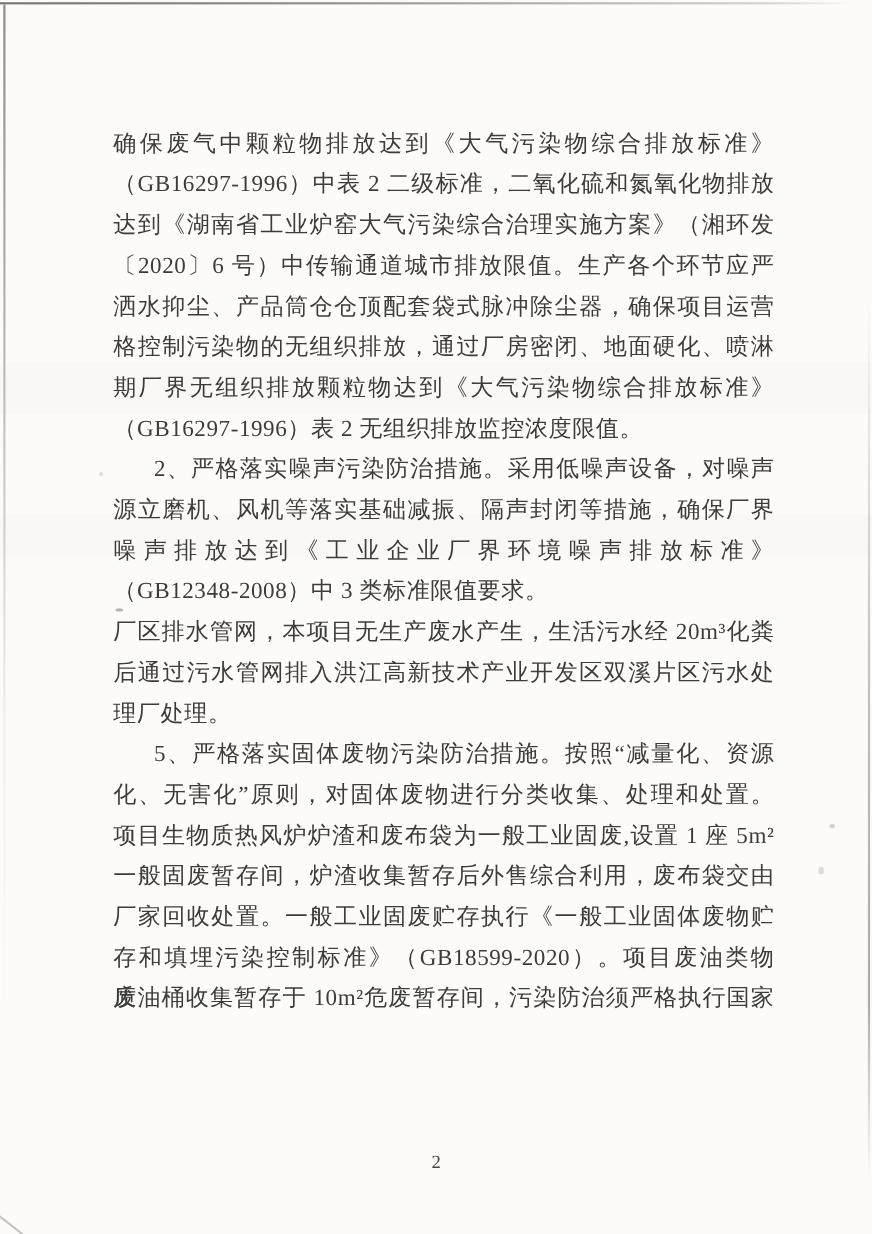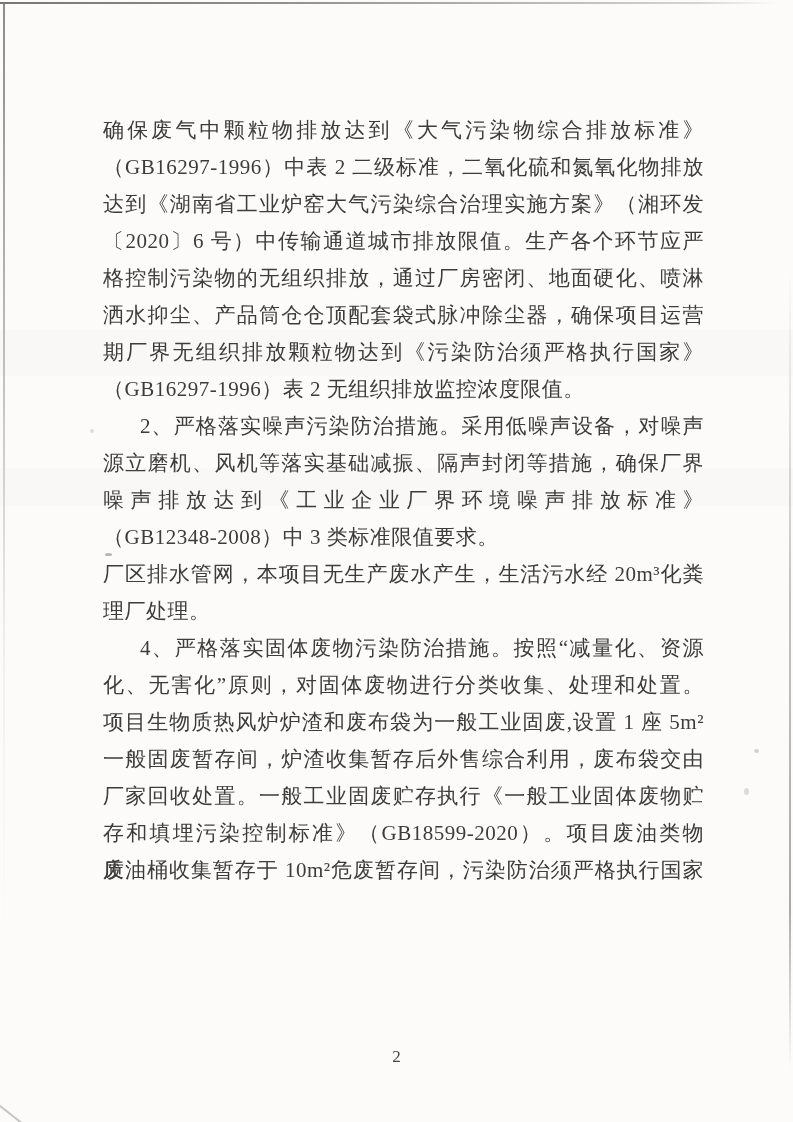--- a/index.html
+++ b/index.html
@@ -74,40 +74,41 @@
   <div class="speckle sp3"></div>
   <div class="speckle sp4"></div>
 
   <div class="text-block">
 
     <div>
       <div class="line">确保废气中颗粒物排放达到《大气污染物综合排放标准》</div>
       <div class="line">（GB16297-1996）中表 2 二级标准，二氧化硫和氮氧化物排放</div>
       <div class="line">达到《湖南省工业炉窑大气污染综合治理实施方案》（湘环发</div>
       <div class="line">〔2020〕6 号）中传输通道城市排放限值。生产各个环节应严</div>
+      <div class="line">洒水抑尘、产品筒仓仓顶配套袋式脉冲除尘器，确保项目运营</div>
       <div class="line">格控制污染物的无组织排放，通过厂房密闭、地面硬化、喷淋</div>
-      <div class="line">洒水抑尘、产品筒仓仓顶配套袋式脉冲除尘器，确保项目运营</div>
-      <div class="line">期厂界无组织排放颗粒物达到《污染防治须严格执行国家》</div>
+      <div class="line">期厂界无组织排放颗粒物达到《大气污染物综合排放标准》</div>
       <div class="line end">（GB16297-1996）表 2 无组织排放监控浓度限值。</div>
     </div>
 
     <div>
       <div class="line indent">2、严格落实噪声污染防治措施。采用低噪声设备，对噪声</div>
       <div class="line">源立磨机、风机等落实基础减振、隔声封闭等措施，确保厂界</div>
       <div class="line">噪声排放达到《工业企业厂界环境噪声排放标准》</div>
       <div class="line end">（GB12348-2008）中 3 类标准限值要求。</div>
     </div>
 
     <div>
       <div class="line">厂区排水管网，本项目无生产废水产生，生活污水经 20m³化粪</div>
+      <div class="line">后通过污水管网排入洪江高新技术产业开发区双溪片区污水处</div>
       <div class="line end">理厂处理。</div>
     </div>
 
     <div>
-      <div class="line indent">4、严格落实固体废物污染防治措施。按照“减量化、资源</div>
+      <div class="line indent">5、严格落实固体废物污染防治措施。按照“减量化、资源</div>
       <div class="line">化、无害化”原则，对固体废物进行分类收集、处理和处置。</div>
       <div class="line">项目生物质热风炉炉渣和废布袋为一般工业固废,设置 1 座 5m²</div>
       <div class="line">一般固废暂存间，炉渣收集暂存后外售综合利用，废布袋交由</div>
       <div class="line">厂家回收处置。一般工业固废贮存执行《一般工业固体废物贮</div>
       <div class="line">存和填埋污染控制标准》（GB18599-2020）。项目废油类物质、</div>
       <div class="line">废油桶收集暂存于 10m²危废暂存间，污染防治须严格执行国家</div>
     </div>
 
   </div>
 

